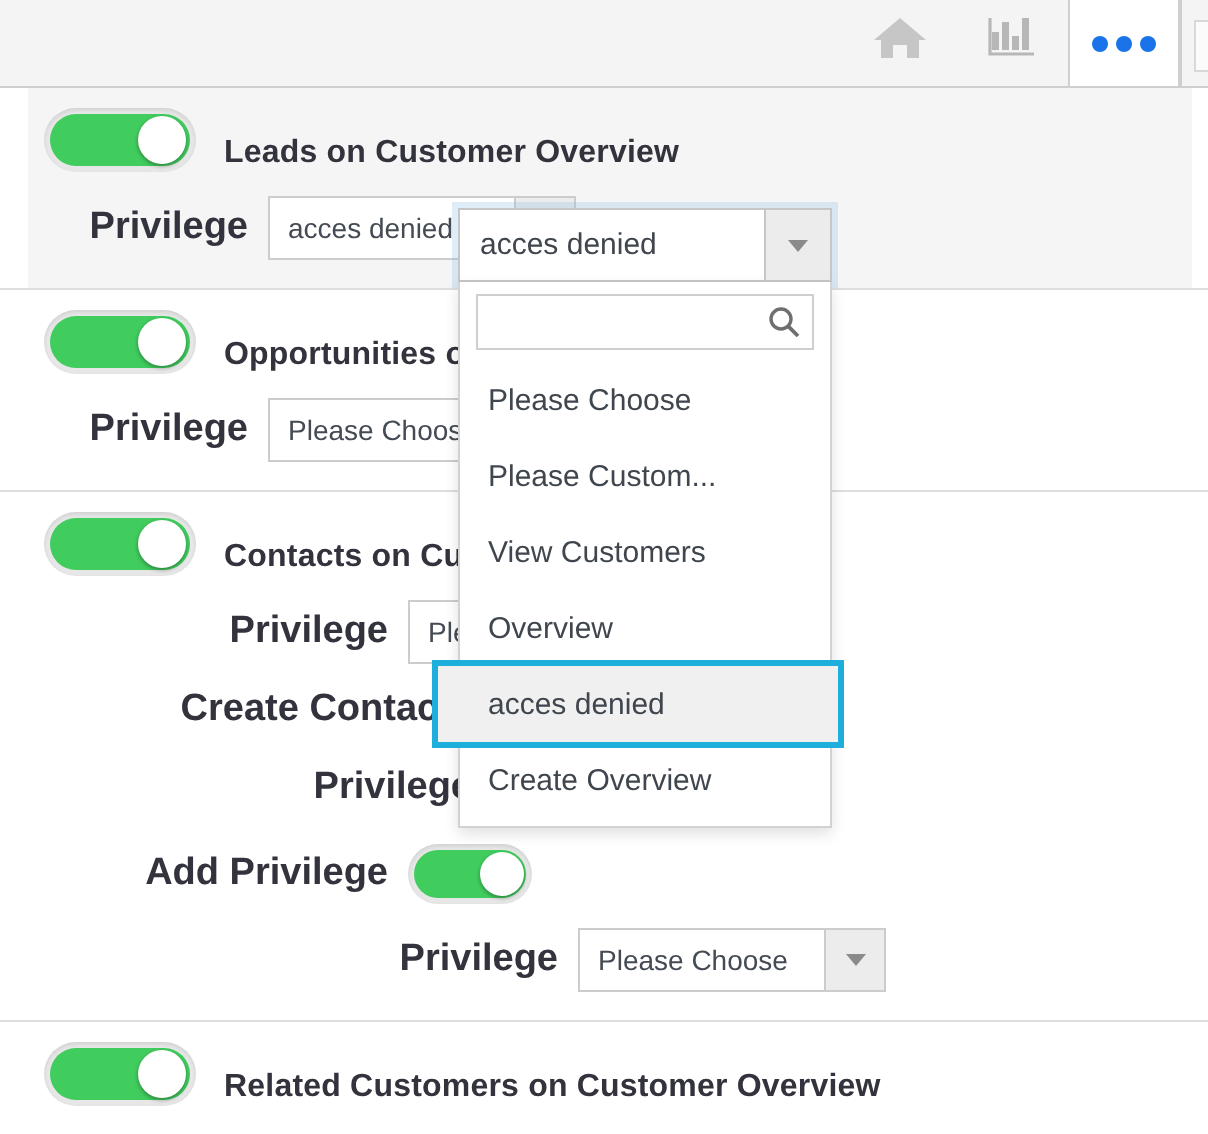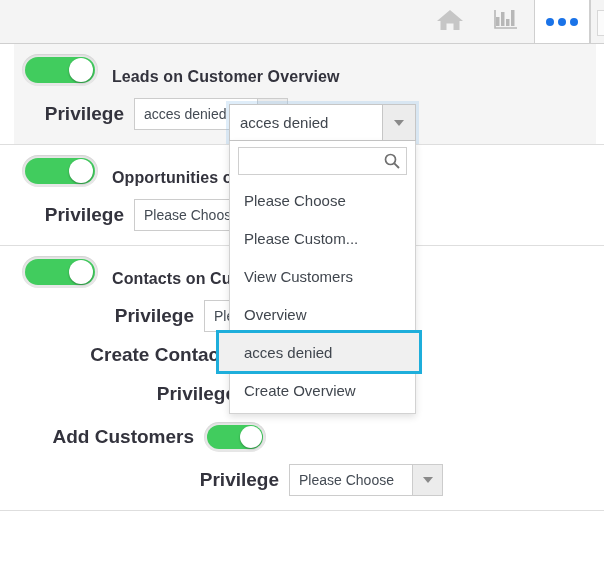--- a/index.html
+++ b/index.html
@@ -365,39 +365,50 @@
           <div class="field-label lbl-w232">Privilege</div>
           <div class="select">
             <div class="sel-text">Please Choose</div>
             <div class="sel-arrow">
               <span class="caret"></span>
             </div>
           </div>
         </div>
 
         <div class="field-line">
-          <div class="field-label lbl-w190">Add Customers</div>
+          <div class="field-label lbl-w190">Add Privilege</div>
           <div class="toggle small">
             <div class="track"></div>
             <div class="knob"></div>
           </div>
         </div>
 
         <div class="field-line">
           <div class="field-label lbl-w275">Privilege</div>
           <div class="select">
             <div class="sel-text">Please Choose</div>
             <div class="sel-arrow">
               <span class="caret"></span>
             </div>
           </div>
         </div>
       </div>
     </div>
 
+    <div class="row">
+      <div class="row-inner">
+        <div class="row-head">
+          <div class="toggle">
+            <div class="track"></div>
+            <div class="knob"></div>
+          </div>
+          <div class="row-title">Related Customers on Customer Overview</div>
+        </div>
+      </div>
+    </div>
 
   </div>
 
   <div class="dd">
 
     <div class="dd-control">
       <div class="sel-text">acces denied</div>
       <div class="sel-arrow">
         <span class="caret"></span>
       </div>

